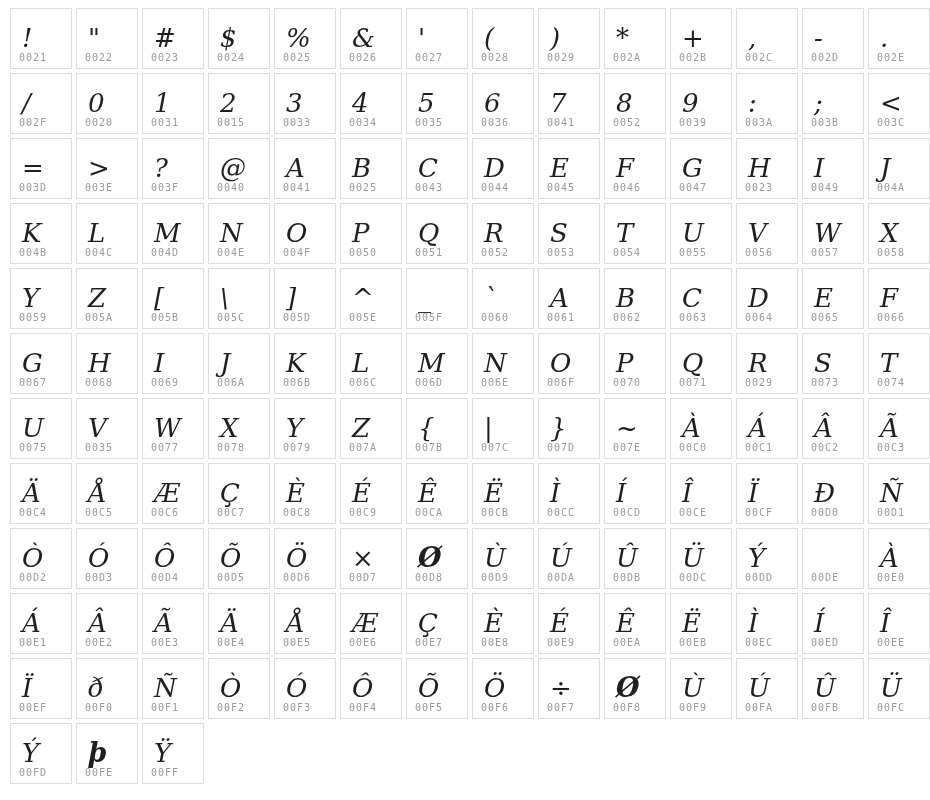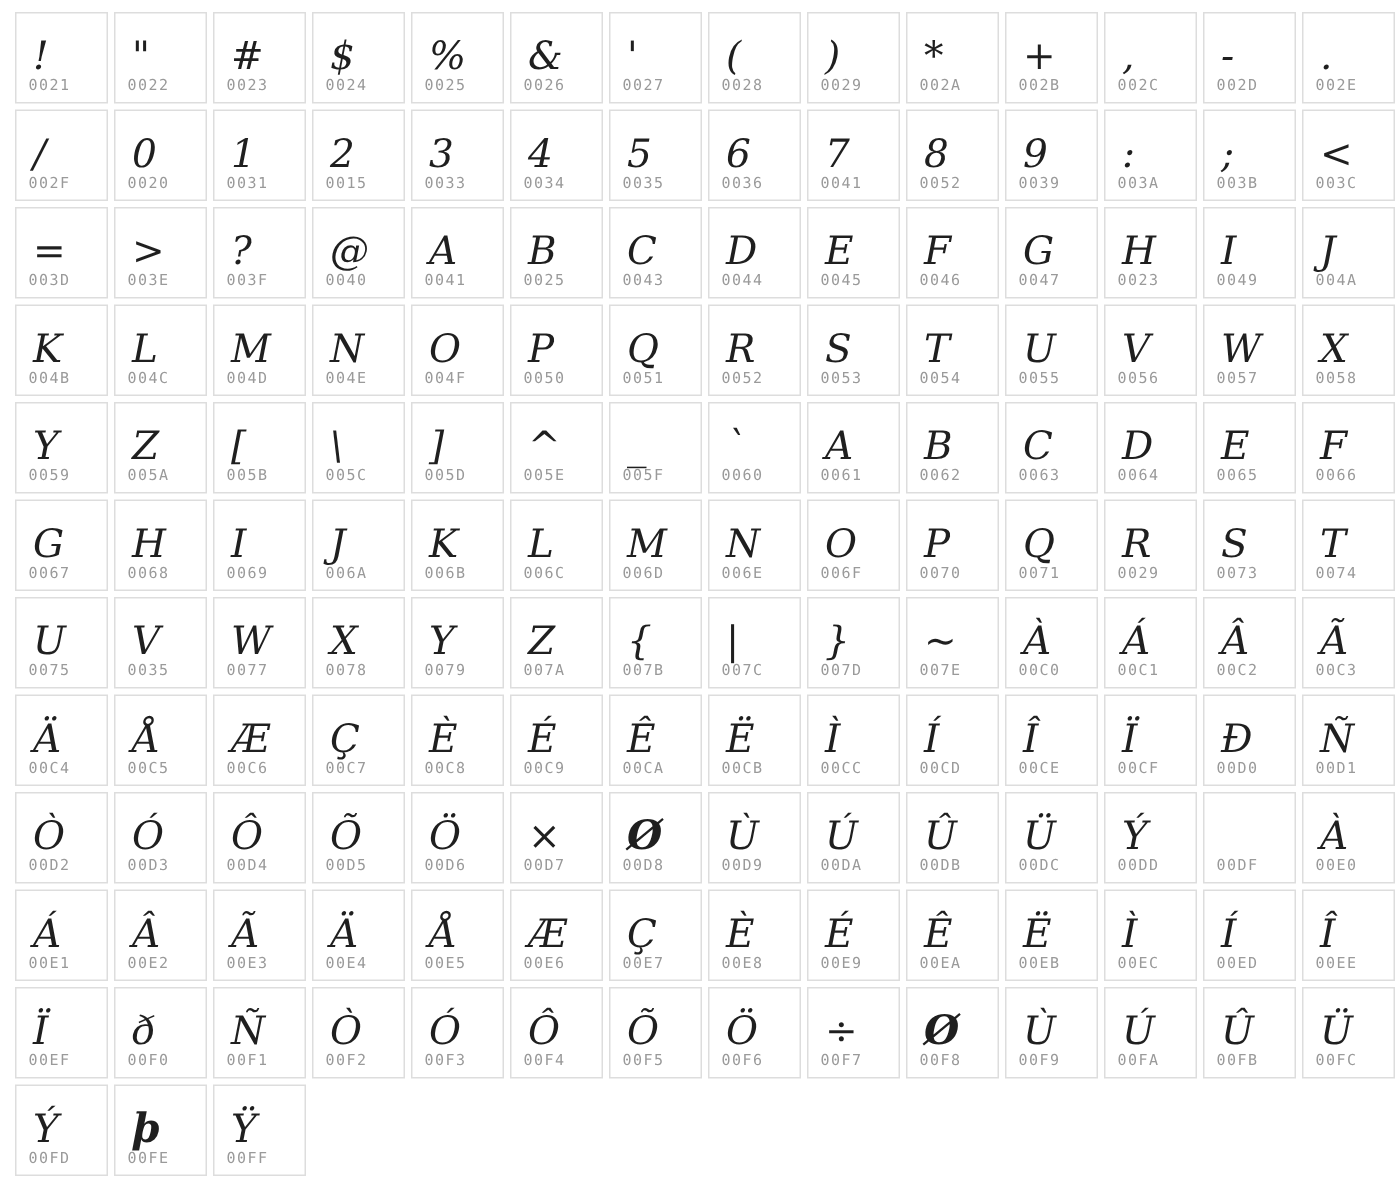--- a/index.html
+++ b/index.html
@@ -675,25 +675,25 @@
   <div class="cell">
     <div class="glyph">Ü</div>
     <div class="code">00DC</div>
   </div>
 
   <div class="cell">
     <div class="glyph">Ý</div>
     <div class="code">00DD</div>
   </div>
 
-
   <div class="cell">
     <div class="glyph"></div>
-    <div class="code">00DF</div>
-  </div>
+    <div class="code">00DE</div>
+  </div>
+
 
   <div class="cell">
     <div class="glyph">À</div>
     <div class="code">00E0</div>
   </div>
 
   <div class="cell">
     <div class="glyph">Á</div>
     <div class="code">00E1</div>
   </div>

